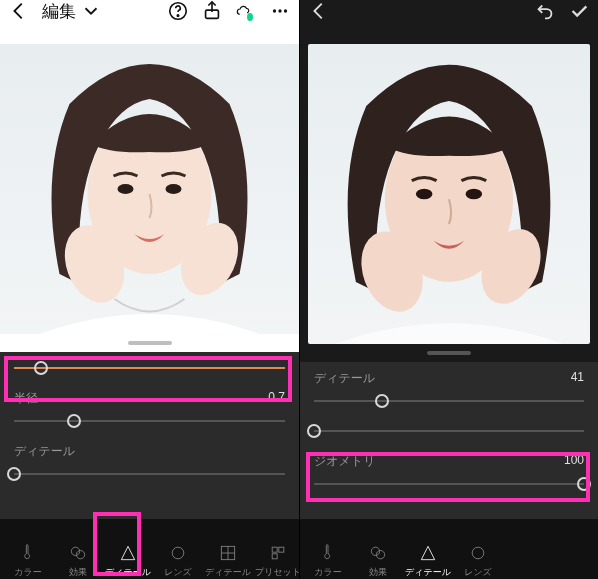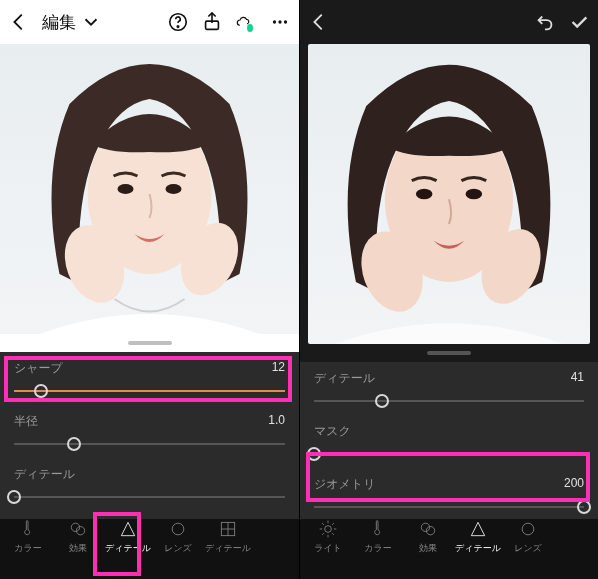--- a/index.html
+++ b/index.html
@@ -19,21 +19,21 @@
     display: flex;
     flex-direction: column;
   }
   .phone + .phone { border-left: 1px solid #000; }
 
   
   .header {
     height: 44px;
     background: #fff;
     display: flex;
-    align-items: center;
+    align-items: flex-start;
     padding: 0 8px;
     gap: 12px;
     color: #111;
   }
   .header.dark { background: #1a1a1a; color: #eee; }
   .header .spacer { flex: 1; }
   .header .title { font-size: 17px; font-weight: 500; }
   .ico { width: 22px; height: 22px; display:flex; align-items:center; justify-content:center; }
   .ico svg { width: 22px; height: 22px; }
   .cloud-dot { width:8px; height:8px; background:#0bd68a; border-radius:50%; position:relative; top:6px; left:-4px;}
@@ -100,21 +100,21 @@
   .bottombar {
     height:60px; background:#111;
     display:flex; align-items:center;
     padding:0 4px;
     gap:2px;
     color:#888;
     overflow:hidden;
   }
   .bitem {
     flex:0 0 48px;
-    display:flex; flex-direction:column; align-items:center; justify-content:flex-start;
+    display:flex; flex-direction:column; align-items:center; justify-content:flex-end;
     font-size:9px; gap:3px;
     color:#888;
     height:100%;
   }
   .bitem.active { color:#fff; }
   .bitem .bicon { width:20px; height:20px; display:flex;align-items:center;justify-content:center;}
   .bitem .bicon svg { width:20px; height:20px; stroke:currentColor; fill:none;}
 </style>
 </head>
 <body>
@@ -191,33 +191,29 @@
       </svg>
     </div>
     <div class="grabber">
         <div class="bar"></div>
       </div>
   </div>
 
   <div class="panel">
 
     <div class="slider-row">
-      <div class="slider-head">
-        <span>シャープ</span>
-        <span class="val">12</span>
-      </div>
       <div class="slider-track">
           <div class="line orange"></div>
           <div class="knob" style="left:10%"></div>
         </div>
     </div>
     <div class="slider-row">
       <div class="slider-head">
         <span>半径</span>
-        <span class="val">1.0</span>
+        <span class="val">0.7</span>
       </div>
       <div class="slider-track">
           <div class="line"></div>
           <div class="knob" style="left:22%"></div>
         </div>
     </div>
     <div class="slider-row">
       <div class="slider-head">
         <span>ディテール</span>
         <span class="val"></span>
@@ -265,20 +261,30 @@
       <span>レンズ</span>
     </div>
     <div class="bitem">
       <span class="bicon">
           <svg viewBox="0 0 24 24">
             <rect x="4" y="4" width="16" height="16"></rect>
             <path d="M4 12h16M12 4v16"></path>
           </svg>
         </span>
       <span>ディテール</span>
+    </div>
+    <div class="bitem">
+      <span class="bicon">
+          <svg viewBox="0 0 24 24">
+            <rect x="5" y="5" width="6" height="6"></rect>
+            <rect x="13" y="5" width="6" height="6"></rect>
+            <rect x="5" y="13" width="6" height="6"></rect>
+          </svg>
+        </span>
+      <span>プリセット</span>
     </div>
 
   </div>
 
   <div class="hilite" style="left:4px; top:356px; width:288px; height:46px;"></div>
   <div class="hilite" style="left:93px; top:512px; width:48px; height:64px;"></div>
 </div>
 
 <div class="phone">
 
@@ -329,55 +335,42 @@
       <div class="slider-head">
         <span>ディテール</span>
         <span class="val">41</span>
       </div>
       <div class="slider-track">
           <div class="line"></div>
           <div class="knob" style="left:25%"></div>
         </div>
     </div>
     <div class="slider-row">
-      <div class="slider-head">
-        <span>マスク</span>
-        <span class="val"></span>
-      </div>
       <div class="slider-track">
           <div class="line"></div>
           <div class="knob" style="left:0%"></div>
         </div>
     </div>
     <div class="slider-row">
       <div class="slider-head">
         <span>ジオメトリ</span>
-        <span class="val">200</span>
+        <span class="val">100</span>
       </div>
       <div class="slider-track">
           <div class="line"></div>
           <div class="knob" style="left:100%"></div>
         </div>
     </div>
 
   </div>
 
   <div class="bottombar">
     <div class="bitem">
       <span class="bicon">
           <svg viewBox="0 0 24 24">
-            <circle cx="12" cy="12" r="4"></circle>
-            <path d="M12 2v3M12 19v3M2 12h3M19 12h3M5 5l2 2M17 17l2 2M17 7l2-2M5 19l2-2"></path>
-          </svg>
-        </span>
-      <span>ライト</span>
-    </div>
-    <div class="bitem">
-      <span class="bicon">
-          <svg viewBox="0 0 24 24">
             <path d="M12 3v10a3 3 0 1 1-2 0V3a1 1 0 0 1 2 0z"></path>
           </svg>
         </span>
       <span>カラー</span>
     </div>
     <div class="bitem">
       <span class="bicon">
           <svg viewBox="0 0 24 24">
             <circle cx="9" cy="10" r="5"></circle>
             <circle cx="15" cy="14" r="5"></circle>

